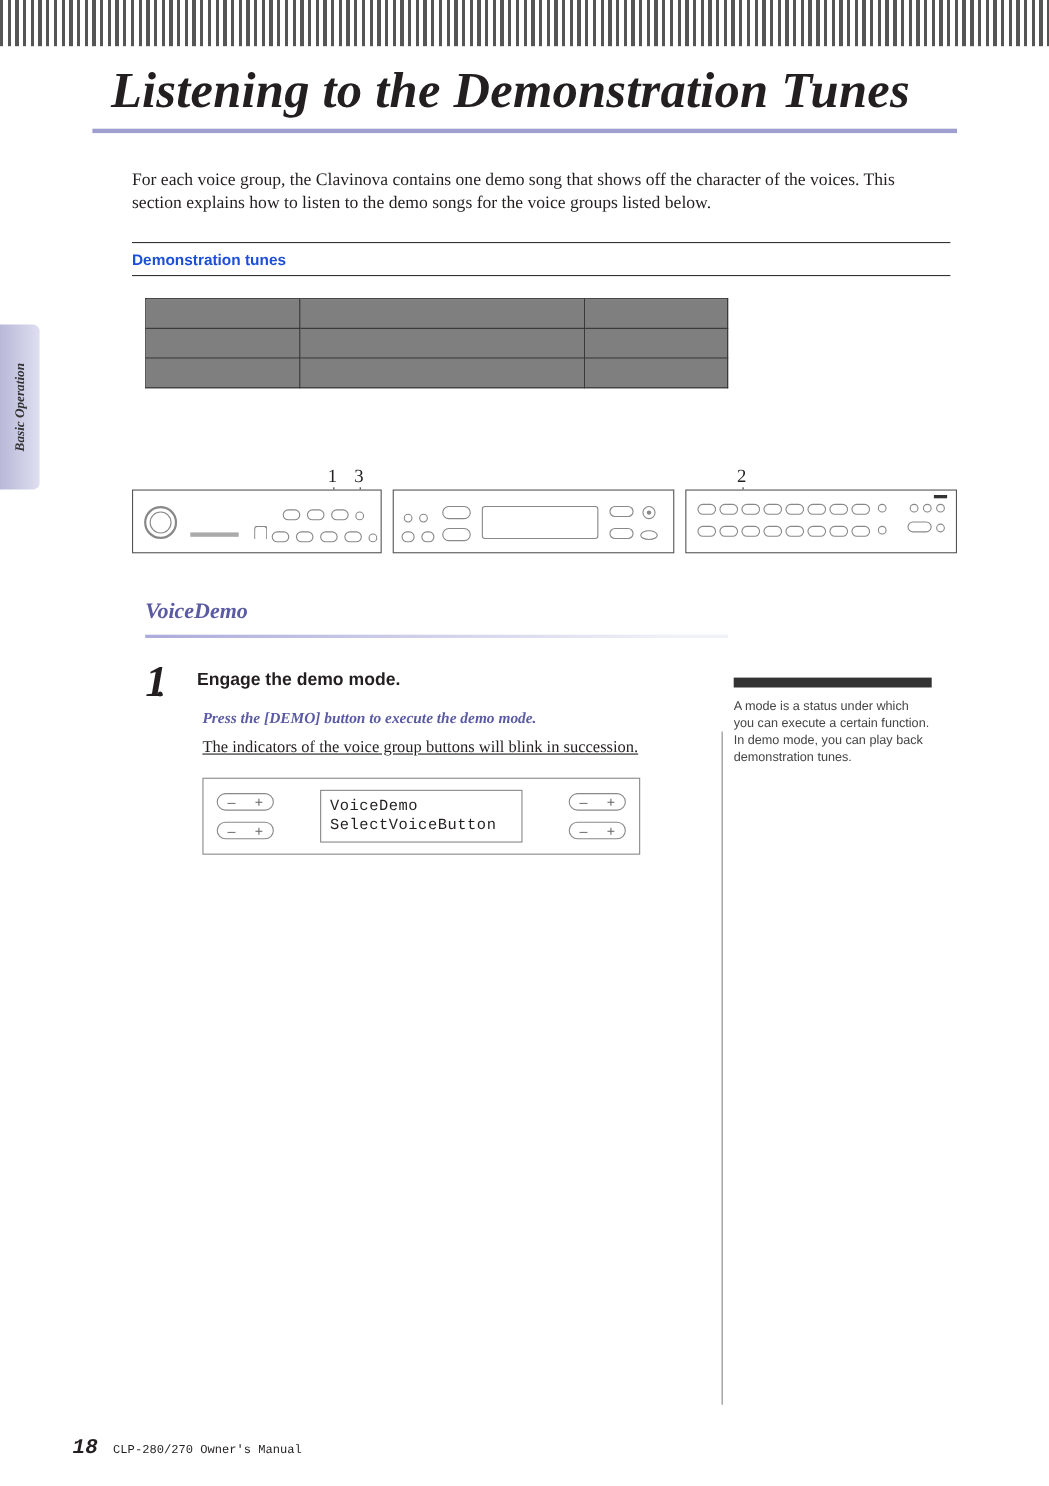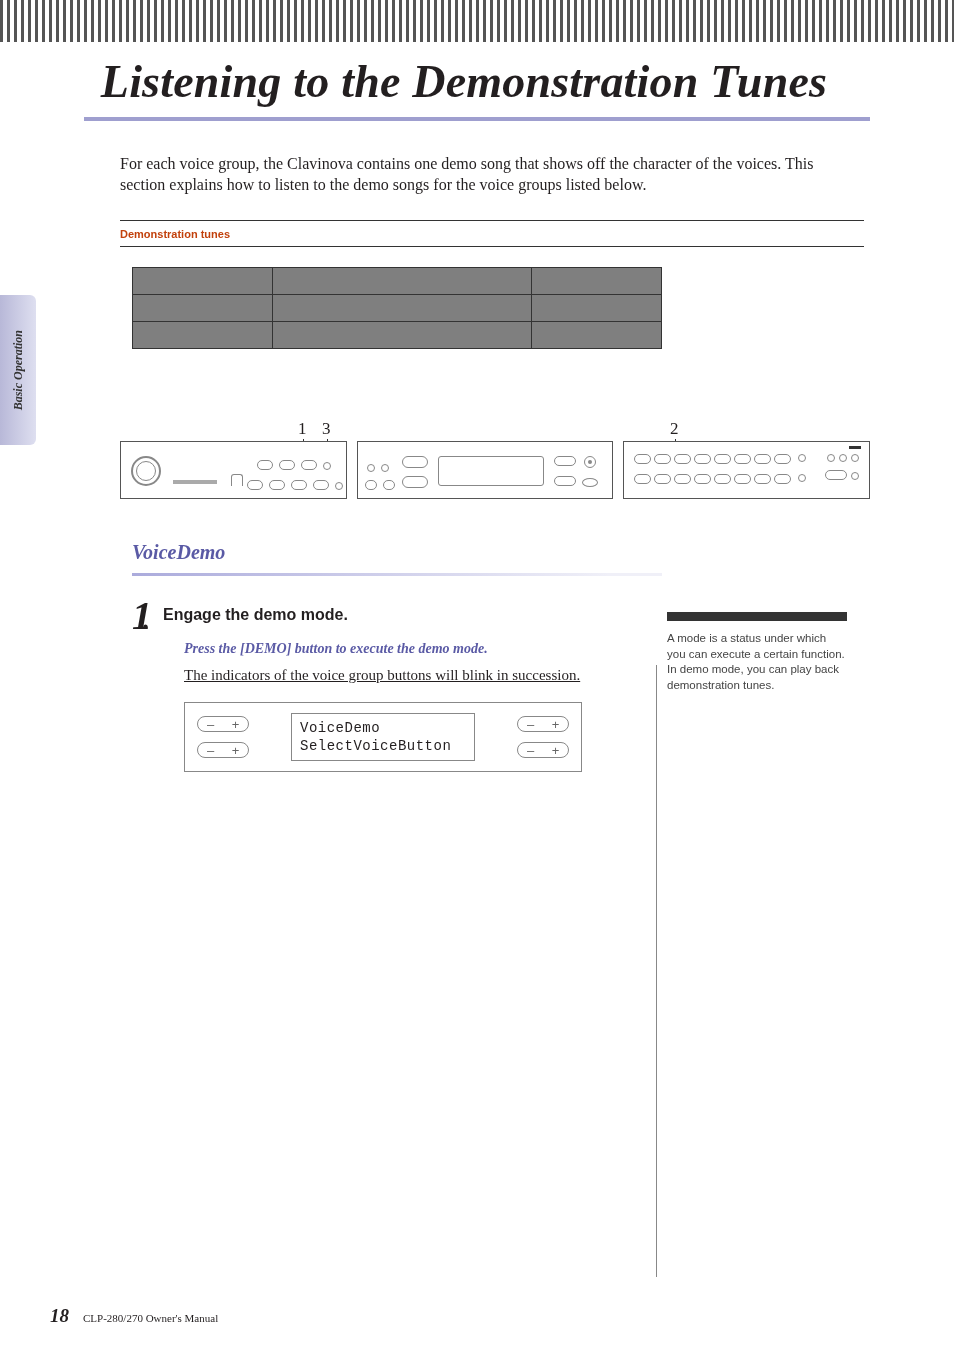--- a/index.html
+++ b/index.html
@@ -40,22 +40,22 @@
     font-family: "Times New Roman", Georgia, serif;
   }
   .section-block {
     margin: 24px 84px 0 120px;
     max-width: 744px;
   }
   .thin-rule { height: 1px; background: #333; margin-bottom: 3px; }
   .section-heading {
     font-family: Verdana, Arial, sans-serif;
     font-weight: bold;
-    font-size: 11px;
-    color: #c2410c;
+    font-size: 14px;
+    color: #1d4ed8;
     border-bottom: 1px solid #333;
     padding: 4px 0 6px 0;
   }
   .demo-table {
     border-collapse: collapse;
     width: 530px;
     margin: 20px 0 0 12px;
   }
   .demo-table td {
     border: 1px solid #333;
@@ -189,20 +189,21 @@
     font-size: 40px;
     line-height: 0.9;
     margin-top: -6px;
   }
   .step-dot { font-size: 28px; font-weight: bold; margin-left: -10px;}
   .step-title {
     font-family: Verdana, Arial, sans-serif;
     font-weight: bold;
     font-size: 16px;
     margin-top: 8px;
+    margin-left: 16px;
   }
   .step-instr {
     font-family: Georgia, serif;
     font-style: italic;
     font-weight: bold;
     font-size: 14px;
     color: #5a5aa5;
     margin: 5px 0 0 52px;
   }
   .step-body {
@@ -255,25 +256,25 @@
     position: absolute;
     left: 656px;
     top: 665px;
     width: 1px;
     height: 612px;
     background: #888;
   }
   .footer {
     position: absolute;
     bottom: 24px;
-    left: 50px;
+    left: 66px;
     display: flex;
     align-items: baseline;
     gap: 14px;
-    font-family: Liberation Serif, serif;
+    font-family: Liberation Mono, monospace;
   }
   .page-num { font-style: italic; font-weight: bold; font-size: 19px; }
   .manual-name { font-size: 11px; }
 </style>
 </head>
 <body>
 
 <div class="barcode-strip"></div>
 
 <h1 class="page-title">Listening to the Demonstration Tunes</h1>

